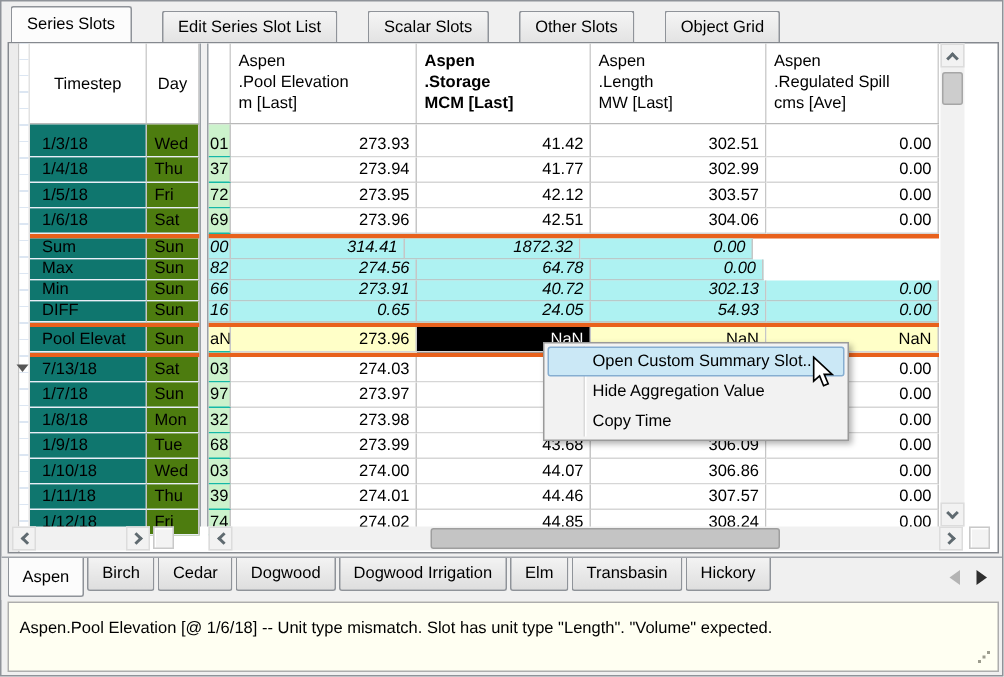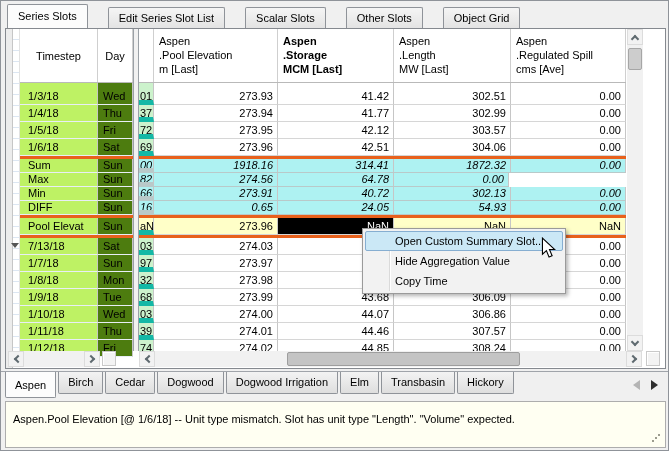--- a/index.html
+++ b/index.html
@@ -25,24 +25,24 @@
   .h-gap { width:6px; }
   .h-part { width:15px; border-right:1px solid #cfcfcf; }
   .hcell { padding:5px 0 0 5px; border-right:1px solid #cfcfcf; line-height:14px; white-space:nowrap; overflow:hidden; }
   .hcell.bold { font-weight:bold; }
   .hw0{width:124px} .hw1{width:116px} .hw2{width:117px} .hw3{width:115px}
 
   .rows { position:absolute; left:14px; top:54px; width:606px; z-index:1; }
   .grow { display:flex; height:17px; line-height:16px; }
   .grow.summary { height:14px; line-height:13px; }
   .grow.sliver { height:5px; }
-  .c-ts { width:78px; background:#bef264; border-right:1px solid #c6c6c6; border-bottom:1px solid #e8eef6; padding-left:8px; overflow:hidden; white-space:nowrap; }
+  .c-ts { width:78px; background:#0f766e; border-right:1px solid #c6c6c6; border-bottom:1px solid #e8eef6; padding-left:8px; overflow:hidden; white-space:nowrap; }
   .c-day { width:35px; background:#4d7c0f; border-right:1px solid #c6c6c6; border-bottom:1px solid #e8eef6; padding-left:5px; }
   .c-gap { width:6px; }
-  .c-part { width:15px; background:var(--partial-col-bg); border-right:1px solid #c6c6c6; border-bottom:5px solid #14b8a6; overflow:hidden; padding-left:1px; }
+  .c-part { width:15px; background:var(--partial-col-bg); border-right:1px solid #c6c6c6; border-bottom:1px solid #14b8a6; overflow:hidden; padding-left:1px; }
   .c-v { text-align:right; padding-right:4px; background:#fff; border-right:1px solid #c6c6c6; border-bottom:1px solid #d6d6d6; overflow:hidden; white-space:nowrap; }
   .c-v0{width:124px} .c-v1{width:116px} .c-v2{width:117px} .c-v3{width:115px}
   .summary .c-part, .summary .c-v { background:var(--summary-bg); border-bottom-color:#b9c9c9;font-style:italic; }
   .highlight .c-part, .highlight .c-v { background:var(--highlight-bg); }
   .c-v.sel { background:var(--selected-cell-bg) !important; color:var(--selected-cell-text); }
   .sep { height:3px; background:var(--separator-orange); }
   .sliver .c-ts,.sliver .c-day,.sliver .c-v { border-bottom:none; }
   .sliver .c-part { border-bottom:none; }
 
   .splitter { position:absolute; left:127px; top:0; width:6px; height:322px; background:#f1f1f1;
@@ -190,21 +190,20 @@
           <div class="c-v c-v1">42.51</div>
           <div class="c-v c-v2">304.06</div>
           <div class="c-v c-v3">0.00</div>
         </div>
         <div class="sep"></div>
         <div class="grow summary">
           <div class="c-ts">Sum</div>
           <div class="c-day">Sun</div>
           <div class="c-gap"></div>
           <div class="c-part">00</div>
-          <div class="c-v c-v0">1918.16</div>
           <div class="c-v c-v1">314.41</div>
           <div class="c-v c-v2">1872.32</div>
           <div class="c-v c-v3">0.00</div>
         </div>
         <div class="grow summary">
           <div class="c-ts">Max</div>
           <div class="c-day">Sun</div>
           <div class="c-gap"></div>
           <div class="c-part">82</div>
           <div class="c-v c-v0">274.56</div>

